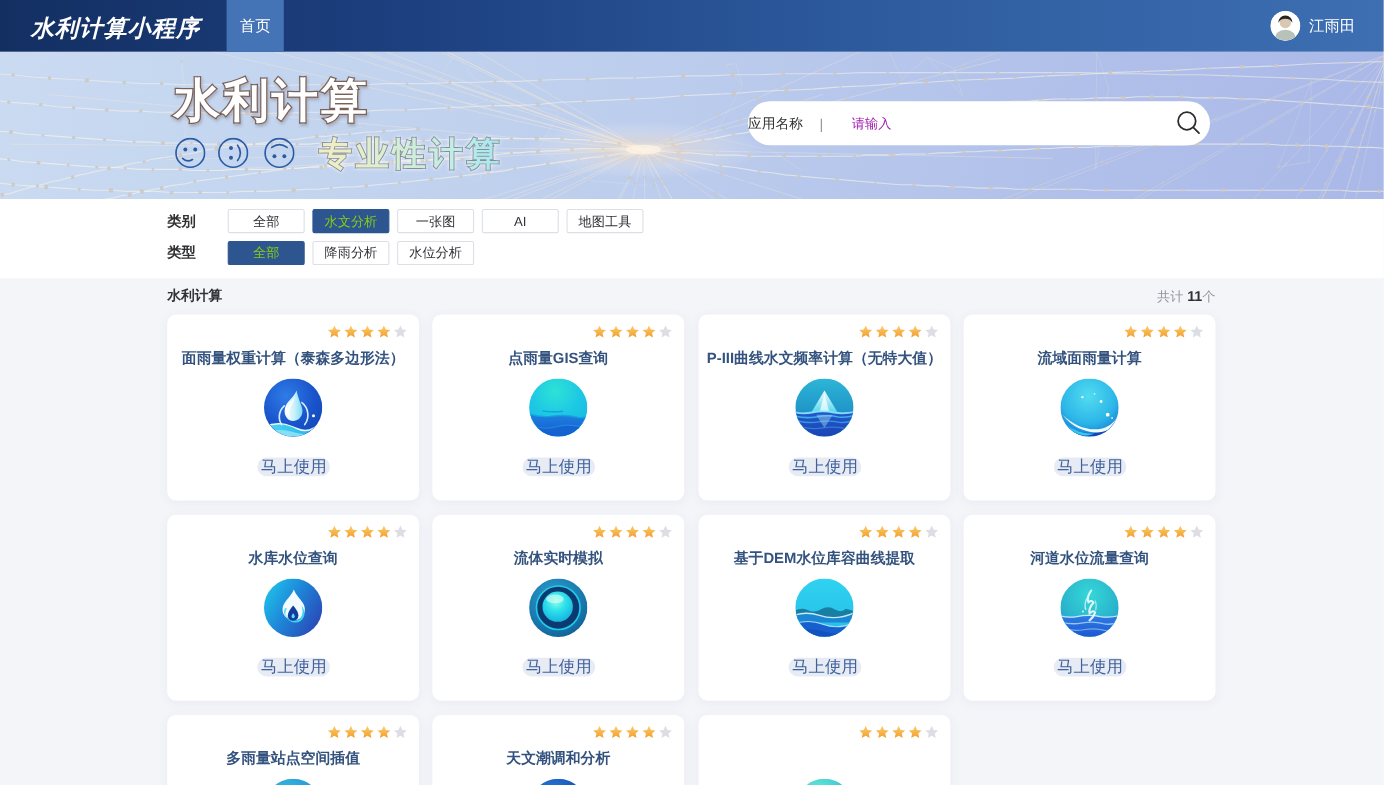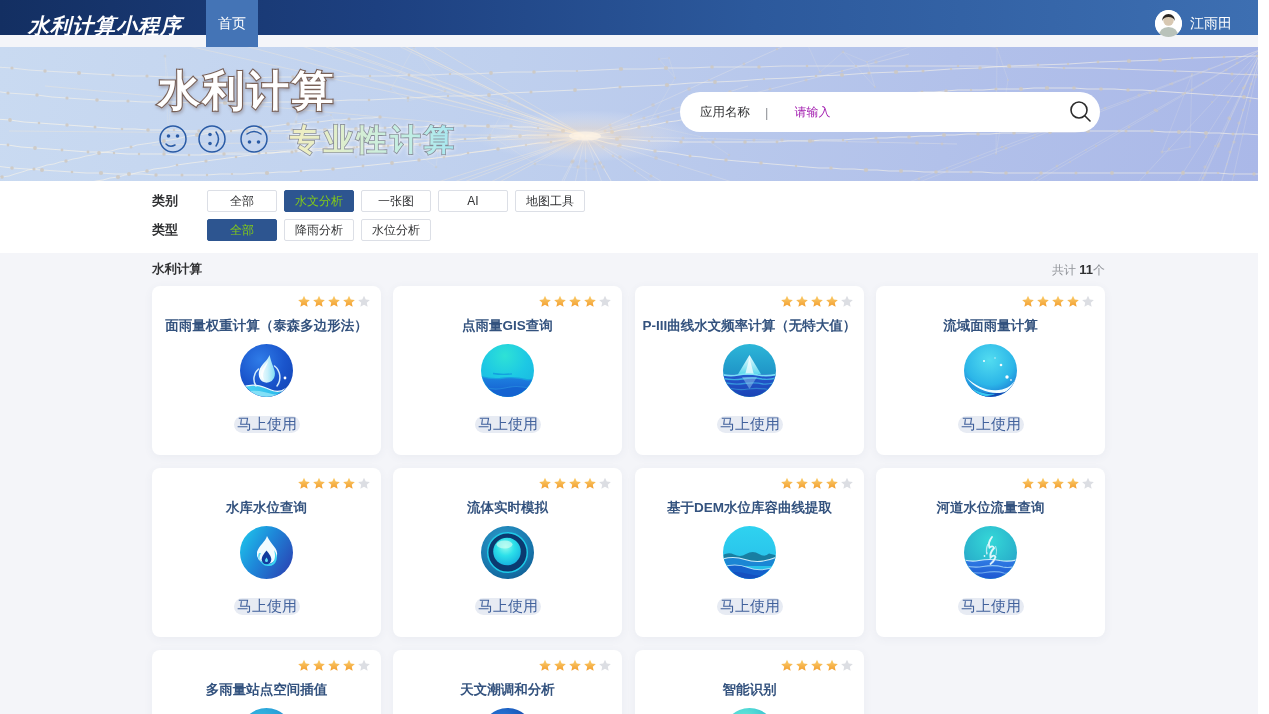--- a/index.html
+++ b/index.html
@@ -1,29 +1,29 @@
 <!DOCTYPE html>
 <html><head>
 <meta charset="utf-8">
 <style>
 * { margin:0; padding:0; box-sizing:border-box; }
 html,body { width:1269px; height:714px; overflow:hidden; font-family:"Liberation Sans",sans-serif; }
 #page { position:relative; width:1258px; height:714px; background:#f4f5f9; overflow:hidden; }
-#nav { position:absolute; left:0; top:0; width:1258px; height:35px; background:linear-gradient(90deg,#132f62 0%,#1d4080 30%,#2c599c 60%,#3d6fb2 100%); z-index:10; }
+#nav { position:absolute; left:0; top:0; width:1258px; height:47px; background:linear-gradient(90deg,#132f62 0%,#1d4080 30%,#2c599c 60%,#3d6fb2 100%); z-index:10; }
 #logo { position:absolute; left:28px; top:12px; color:#fff; font-size:21px; font-weight:900; font-style:italic; letter-spacing:1px; }
 #tab-home { position:absolute; left:206px; top:0; width:52px; height:47px; background:#4474b6; color:#fff; font-size:14px; display:flex; align-items:center; justify-content:center; }
 #user { position:absolute; right:26px; top:0; height:47px; display:flex; align-items:center; }
 #avatar { width:27px; height:27px; border-radius:50%; background:#fff; overflow:hidden; position:relative; }
 #uname { color:#fff; font-size:14px; margin-left:8px; }
 #hero { position:absolute; left:0; top:47px; width:1258px; height:134px; background:linear-gradient(97deg,#c9daf1 0%,#bfd0ee 40%,#b2c1ea 75%,#aab8e8 100%); overflow:hidden; }
 #hero svg.mesh { position:absolute; left:0; top:0; }
 #hero-texts { position:absolute; left:0; top:0; }
 .smile { position:absolute; top:78px; width:28px; height:28px; }
 #search { position:absolute; left:680px; top:45px; width:420px; height:40px; background:#fff; border-radius:20px; display:flex; align-items:center; }
-#search .lab { color:#303133; font-size:12.5px; margin-left:20px; }
+#search .lab { color:#303133; font-size:12.5px; }
 #search .sep { color:#909399; font-size:13px; margin-left:15px; }
 #search .ph { color:#a21caf; font-size:12px; margin-left:26px; }
 #search .mag { position:absolute; right:7px; top:8px; }
 #filter { position:absolute; left:0; top:181px; width:1258px; height:72px; background:#fff; }
 .frow { position:absolute; left:152px; display:flex; align-items:center; }
 .frow .flab { width:55px; font-size:13px; color:#303133; font-weight:bold; }
 .fbtn { width:70px; height:22px; margin-right:7px; border:1px solid #dcdfe6; background:#fff; color:#303133; font-size:12px; display:flex; align-items:center; justify-content:center; border-radius:2px; }
 .fbtn.sel { background:#2d5590; border-color:#2d5590; color:#84cc16; }
 #content { position:absolute; left:152px; top:253px; width:954px; }
 #sec-head { position:relative; height:33px; }
@@ -1381,21 +1381,20 @@
                   <stop offset="0%" stop-color="#fbcf6e"></stop>
                   <stop offset="100%" stop-color="#f29d2e"></stop>
                 </linearGradient>
               </defs>
               <path d="M12 1.5 L15.2 8.5 L22.8 9.3 L17.1 14.4 L18.7 21.9 L12 18 L5.3 21.9 L6.9 14.4 L1.2 9.3 L8.8 8.5 Z" fill="url(#sg1)"></path>
             </svg>
             <svg width="14" height="13" viewBox="0 0 24 24">
               <path d="M12 1.5 L15.2 8.5 L22.8 9.3 L17.1 14.4 L18.7 21.9 L12 18 L5.3 21.9 L6.9 14.4 L1.2 9.3 L8.8 8.5 Z" fill="#dcdee3"></path>
             </svg>
           </div>
-          <div class="ctitle">智能识别</div>
           <div class="cicon"><svg width="53" height="53" viewBox="0 0 53 53">
               <defs>
                 <clipPath id="c10">
                   <circle cx="26.5" cy="26.5" r="26.2"></circle>
                 </clipPath>
                 <radialGradient id="a10" cx="40%" cy="28%" r="82%">
                   <stop offset="0%" stop-color="#6ff2da"></stop>
                   <stop offset="100%" stop-color="#14a2ca"></stop>
                 </radialGradient>
               </defs>

